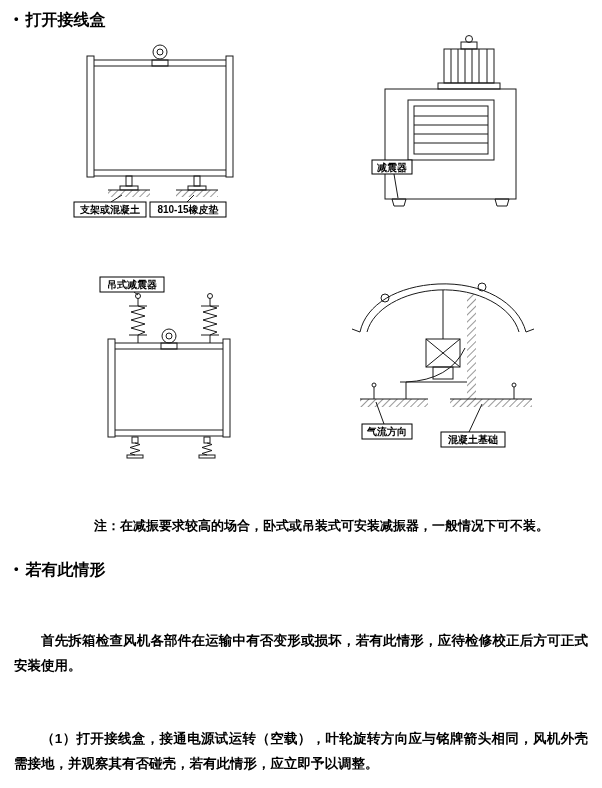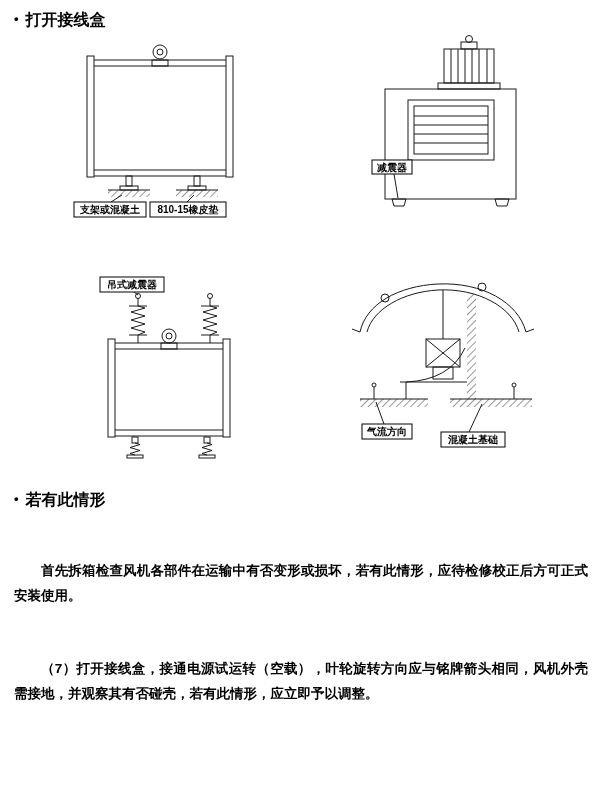--- a/index.html
+++ b/index.html
@@ -192,24 +192,25 @@
         <text x="373" y="403" text-anchor="middle">气流方向</text>
       </g>
       <line x1="455" y1="400" x2="468" y2="372"></line>
       <g>
         <rect class="lblbox" x="427" y="400" width="64" height="15"></rect>
         <text x="459" y="411" text-anchor="middle">混凝土基础</text>
       </g>
     </g>
   </svg>
 
+  <div class="note">注：在减振要求较高的场合，卧式或吊装式可安装减振器，一般情况下可不装。</div>
 
   <div class="heading heading2">
     <span class="bullet">•</span>
     <span>若有此情形</span>
   </div>
 
   <div class="body-text">
     <p>首先拆箱检查风机各部件在运输中有否变形或损坏，若有此情形，应待检修校正后方可正式安装使用。</p>
-    <p>（7）打开接线盒，接通电源试运转（空载），叶轮旋转方向应与铭牌箭头相同，风机外壳需接地，并观察其有否碰壳，若有此情形，应立即予以调整。</p>
+    <p>（1）打开接线盒，接通电源试运转（空载），叶轮旋转方向应与铭牌箭头相同，风机外壳需接地，并观察其有否碰壳，若有此情形，应立即予以调整。</p>
   </div>
 
 </div>
 
 </body></html>

